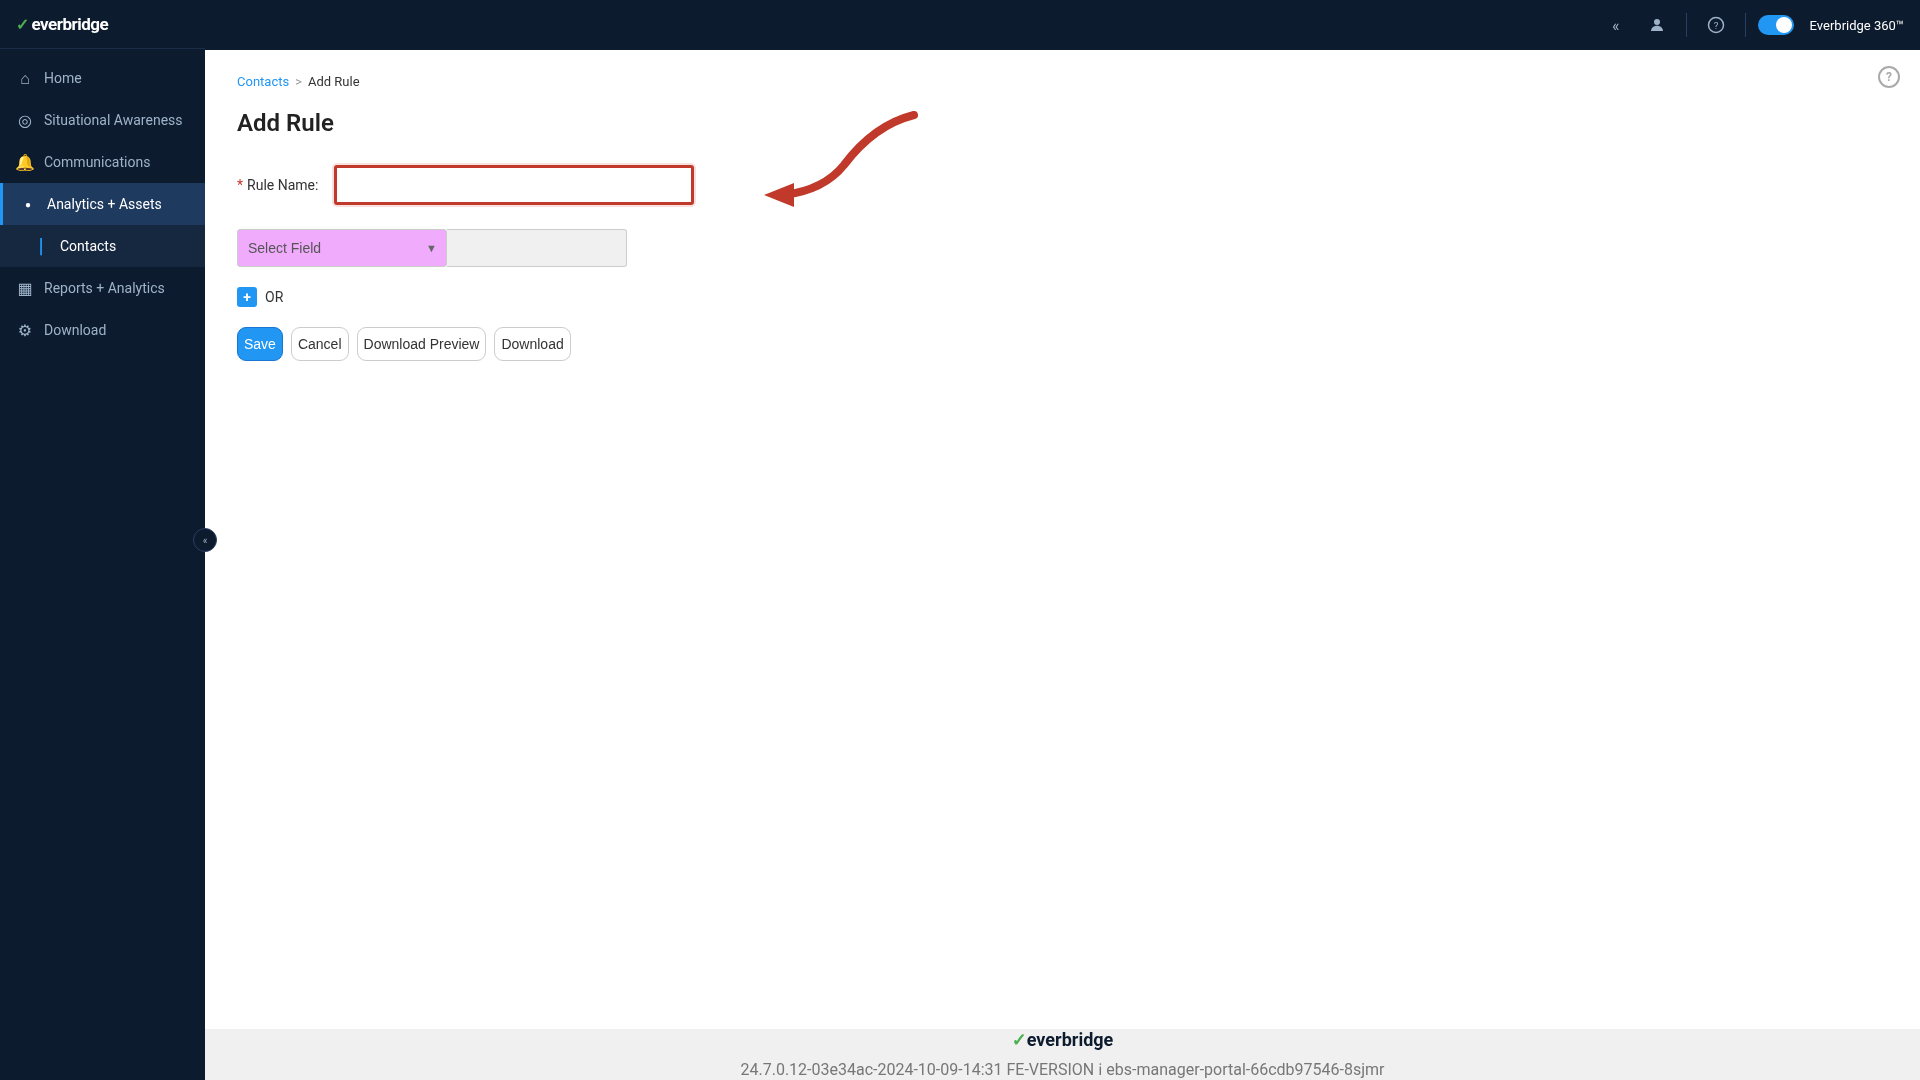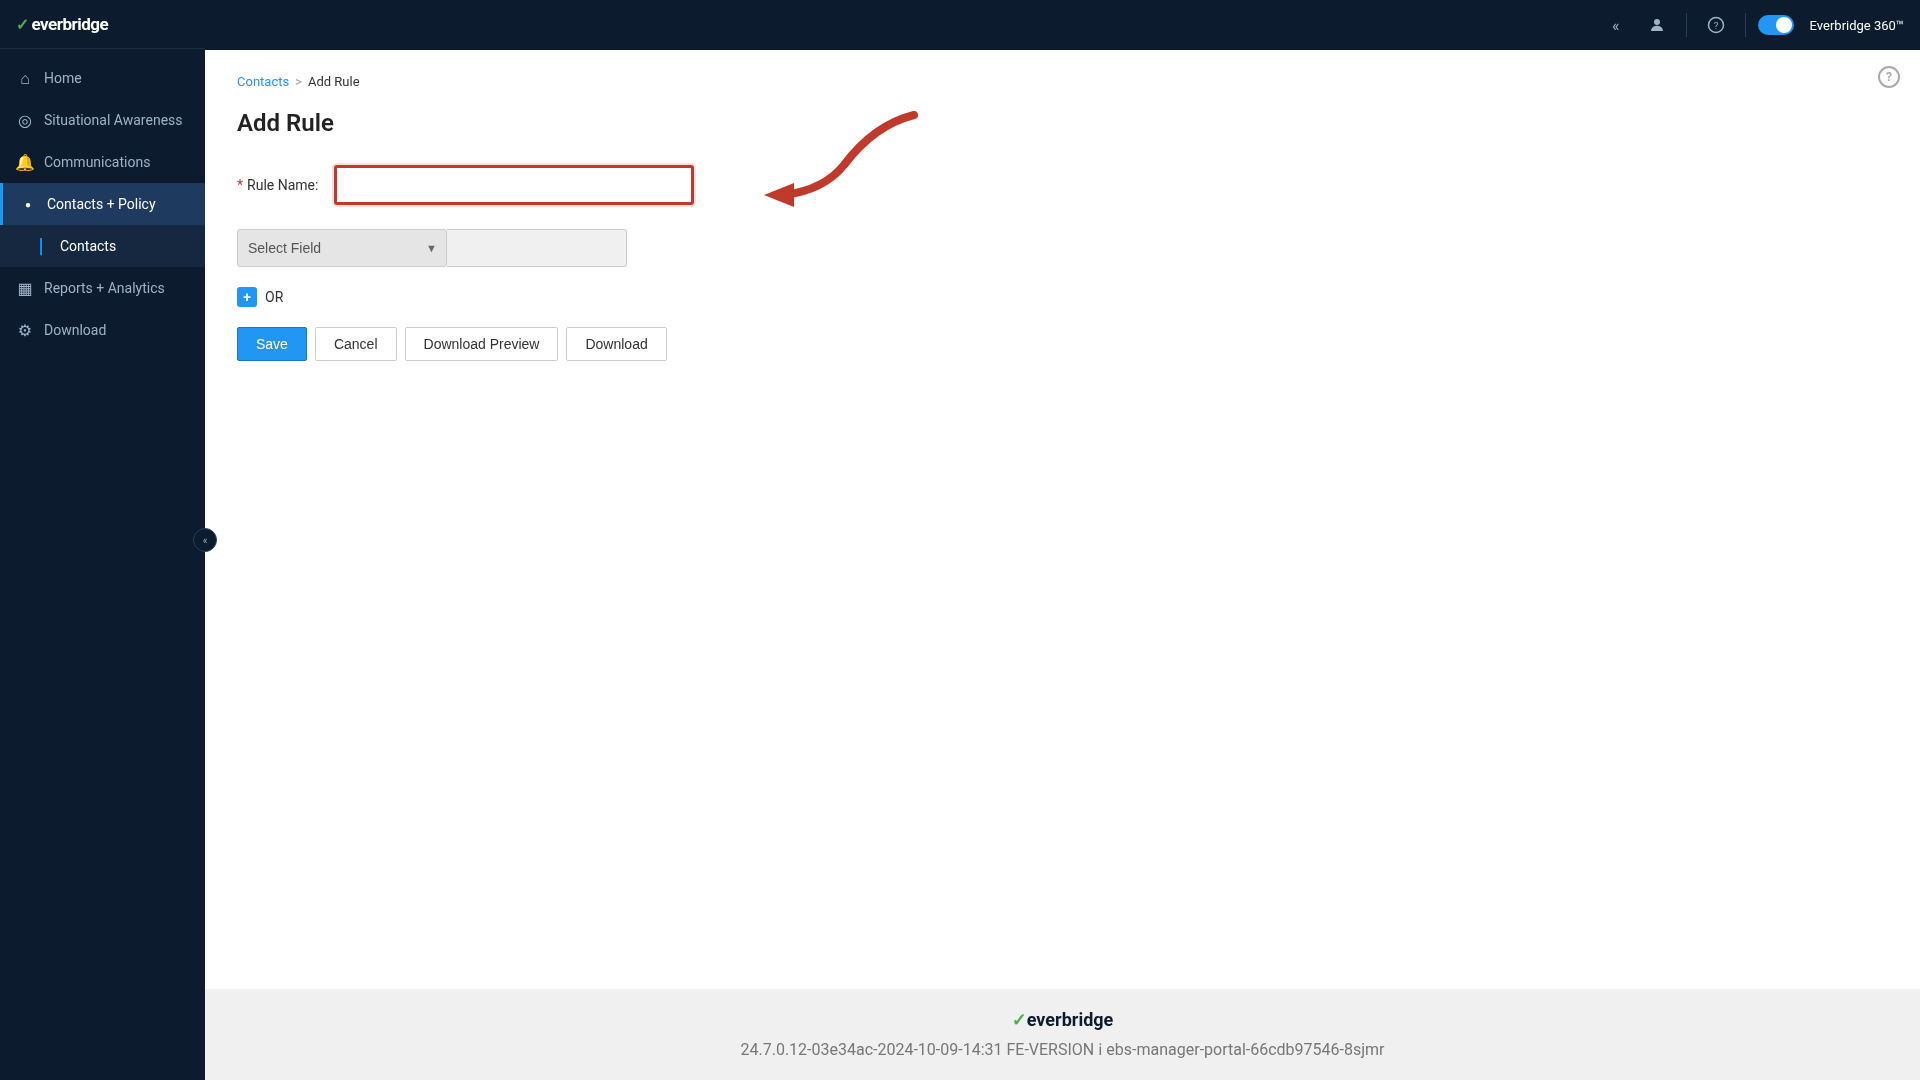--- a/index.html
+++ b/index.html
@@ -212,21 +212,21 @@
       width: 210px;
     }
     .select-wrapper select {
       width: 100%;
       height: 38px;
       border: 1px solid #ccc;
       border-radius: 3px;
       padding: 0 30px 0 10px;
       font-size: 14px;
       color: #555;
-      background: #e5e5e5;
+      background: #f0abfc;
       appearance: none;
       cursor: pointer;
     }
     .select-chevron {
       position: absolute;
       right: 10px;
       top: 50%;
       transform: translateY(-50%);
       pointer-events: none;
       color: #666;
@@ -264,23 +264,23 @@
       cursor: pointer;
     }
 
     
     .action-buttons {
       display: flex;
       gap: 8px;
       align-items: center;
     }
     .btn {
-      padding: 8px 18px;
-      font-size: 14px;
-      border-radius: 2px;
+      padding: 8px 6px;
+      font-size: 14px;
+      border-radius: 9px;
       cursor: pointer;
       border: 1px solid #ccc;
       background: #fff;
       color: #333;
     }
     .btn-primary {
       background: #2196F3;
       color: #fff;
       border-color: #1976D2;
     }
@@ -289,21 +289,20 @@
     .arrow-svg-container {
       position: absolute;
       right: -230px;
       top: -60px;
       pointer-events: none;
     }
 
     
     .footer {
       background: #f0f0f0;
-      padding: 20px;
       text-align: center;
       font-size: 12px;
       color: #555;
       flex-shrink: 0;
     }
     .footer-logo {
       margin-bottom: 8px;
       font-size: 18px;
       font-weight: 700;
       color: #0d1b2e;
@@ -370,21 +369,21 @@
     <div class="nav-item">
       <span class="nav-icon">◎</span>
       <span>Situational Awareness</span>
     </div>
     <div class="nav-item">
       <span class="nav-icon">🔔</span>
       <span>Communications</span>
     </div>
     <div class="nav-item active">
       <span class="nav-icon" style="font-size:10px;">●</span>
-      <span>Contacts + Policy</span>
+      <span>Analytics + Assets</span>
     </div>
     <div class="nav-item sub-active" style="padding-left:32px; background:#162840;">
       <span class="nav-icon" style="font-size:20px; color:#2196F3; font-weight:900;">|</span>
       <span>Contacts</span>
     </div>
     <div class="nav-item">
       <span class="nav-icon">▦</span>
       <span>Reports + Analytics</span>
     </div>
     <div class="nav-item">

